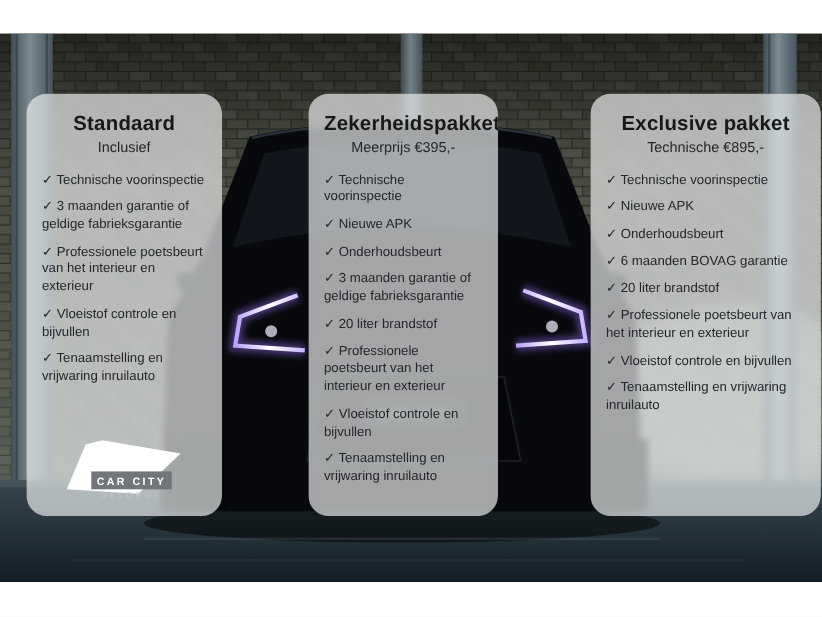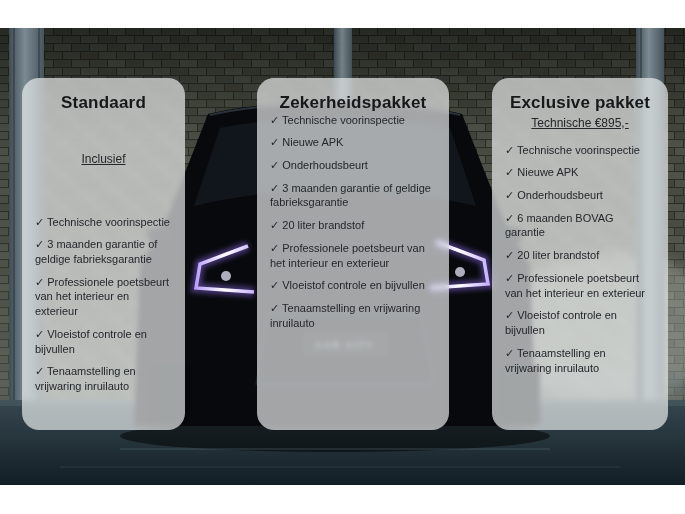--- a/index.html
+++ b/index.html
@@ -19,31 +19,31 @@
     position:absolute;top:78px;height:352px;
     background:rgba(238,240,240,0.68);
     -webkit-backdrop-filter:blur(2.5px);
     backdrop-filter:blur(2.5px);
     border-radius:17px;
     box-sizing:border-box;
     padding:13px 13px 12px 13px;
     display:flex;flex-direction:column;
     overflow:hidden;
   }
-  .p1{left:22px;width:163px;gap:36px;}
-  .p2{left:257px;width:192px;}
-  .p3{left:492px;width:176px;}
+  .p1{left:22px;width:163px;}
+  .p2{left:257px;width:158px;}
+  .p3{left:492px;width:192px;}
   .panel-title{
     margin:2px 0 0 0;
     font-size:17px;font-weight:bold;color:#17181a;
     text-align:center;letter-spacing:.2px;line-height:1.15;
   }
   .panel-subtitle{
     margin:3px 0 13px 0;
-    font-size:12px;color:#24262a;text-align:center;text-decoration:underline;
+    font-size:12px;color:#24262a;text-align:center;
   }
   .items{display:block;}
   .item{
     font-size:11px;line-height:1.34;color:#24272c;
     margin:0 0 8px 0;text-align:left;
   }
   .logo-wrap{
     margin-top:auto;
     display:flex;justify-content:center;align-items:flex-end;
   }
@@ -177,20 +177,21 @@
         <polygon points="8,47 25,7 40,3 110,15 72,51" fill="#ffffff"></polygon>
         <rect x="30" y="31" width="72" height="16" fill="#70767a"></rect>
         <text x="66" y="43" text-anchor="middle" font-size="9.5" font-weight="bold" letter-spacing="2.2" fill="#ffffff">CAR CITY</text>
         <text x="66" y="55" text-anchor="middle" font-size="7.5" letter-spacing="2.6" fill="#c4c8c9">GELDROP</text>
       </svg>
     </div>
   </section>
 
   <section class="panel p2">
     <h2 class="panel-title">Zekerheidspakket</h2>
+    <div class="panel-subtitle">Meerprijs €395,-</div>
     <div class="items">
       <div class="item">✓ Technische voorinspectie</div>
       <div class="item">✓ Nieuwe APK</div>
       <div class="item">✓ Onderhoudsbeurt</div>
       <div class="item">✓ 3 maanden garantie of geldige fabrieksgarantie</div>
       <div class="item">✓ 20 liter brandstof</div>
       <div class="item">✓ Professionele poetsbeurt van het interieur en exterieur</div>
       <div class="item">✓ Vloeistof controle en bijvullen</div>
       <div class="item">✓ Tenaamstelling en vrijwaring inruilauto</div>
     </div>

